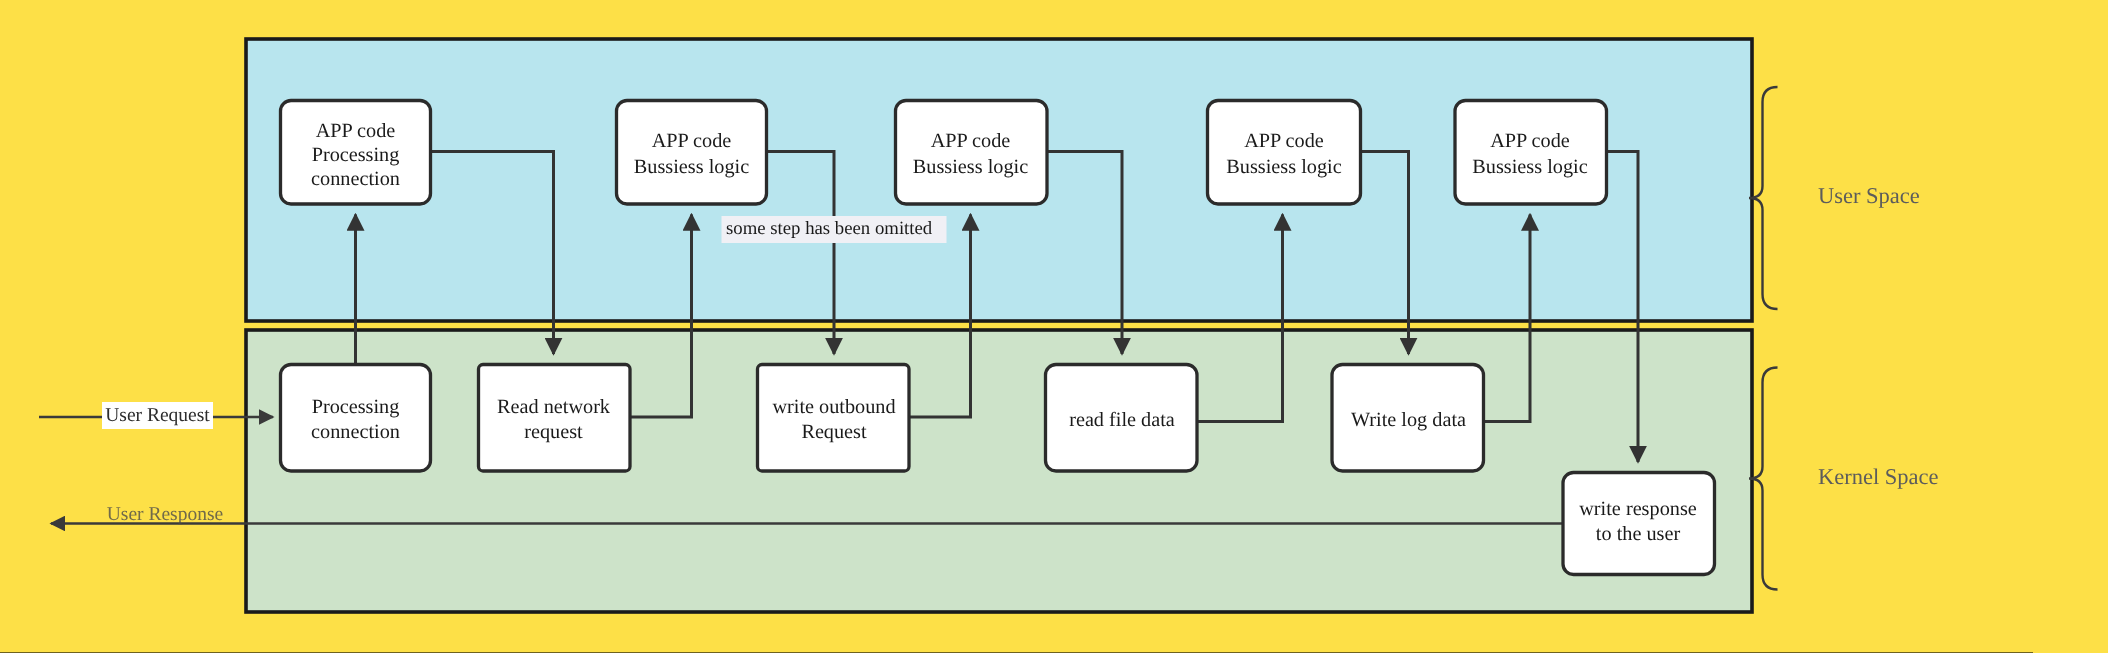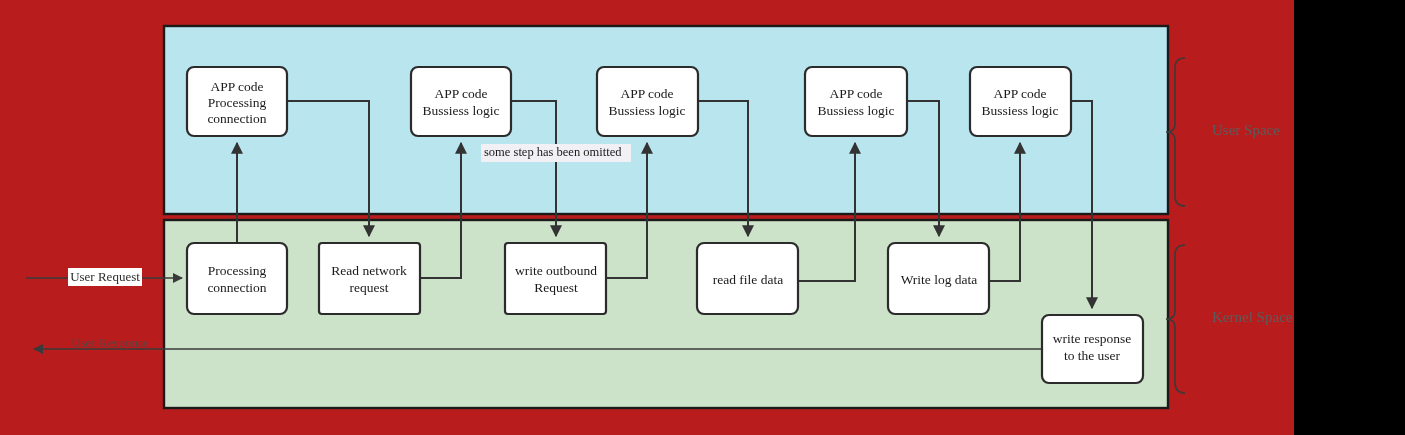--- a/index.html
+++ b/index.html
@@ -2,23 +2,23 @@
 <html><head>
 <meta charset="utf-8">
 <style>
   html, body {
     margin: 0;
     padding: 0;
     background: #000000;
   }
   #stage {
     position: relative;
-    width: 1294px;
+    width: 1405px;
     height: 435px;
-    background: #b91c1c;
+    background: #fde047;
     overflow: hidden;
     font-family: "Liberation Serif", serif;
   }
   svg#diagram {
     position: absolute;
     left: 0;
     top: 0;
     width: 1405px;
     height: 435px;
     display: block;

